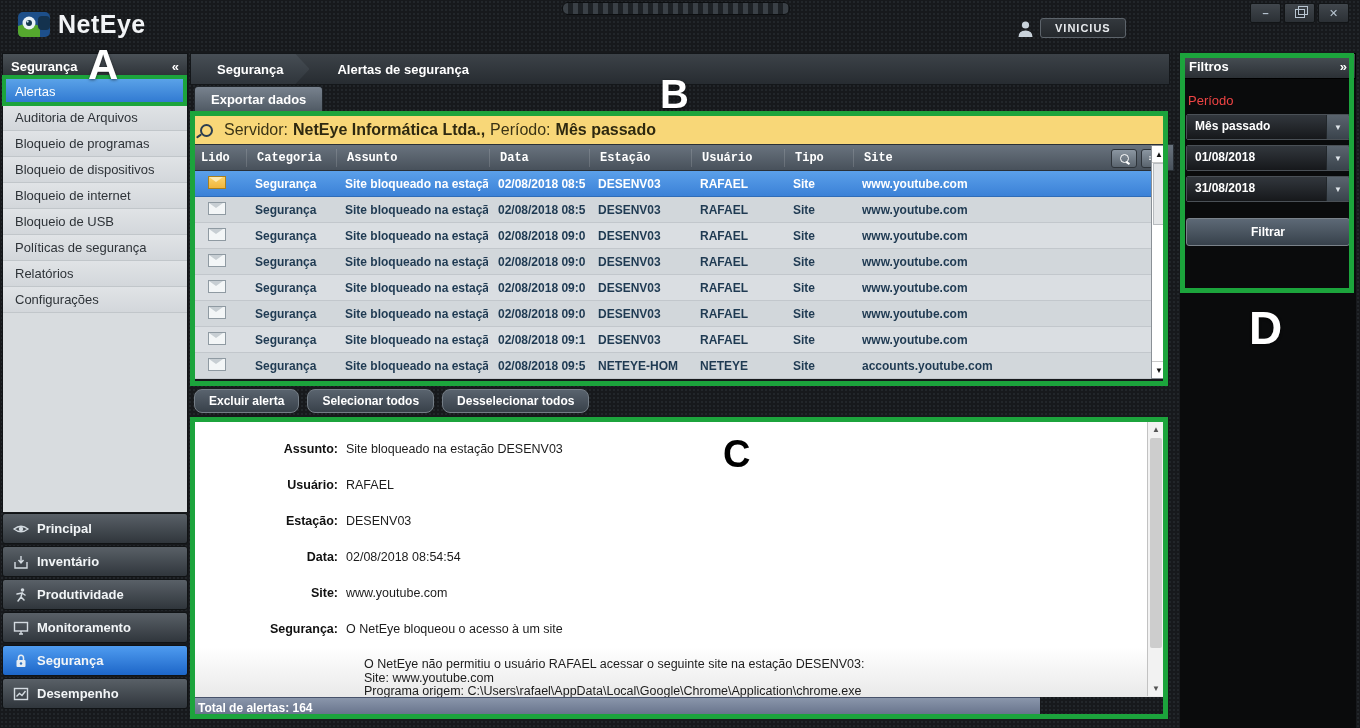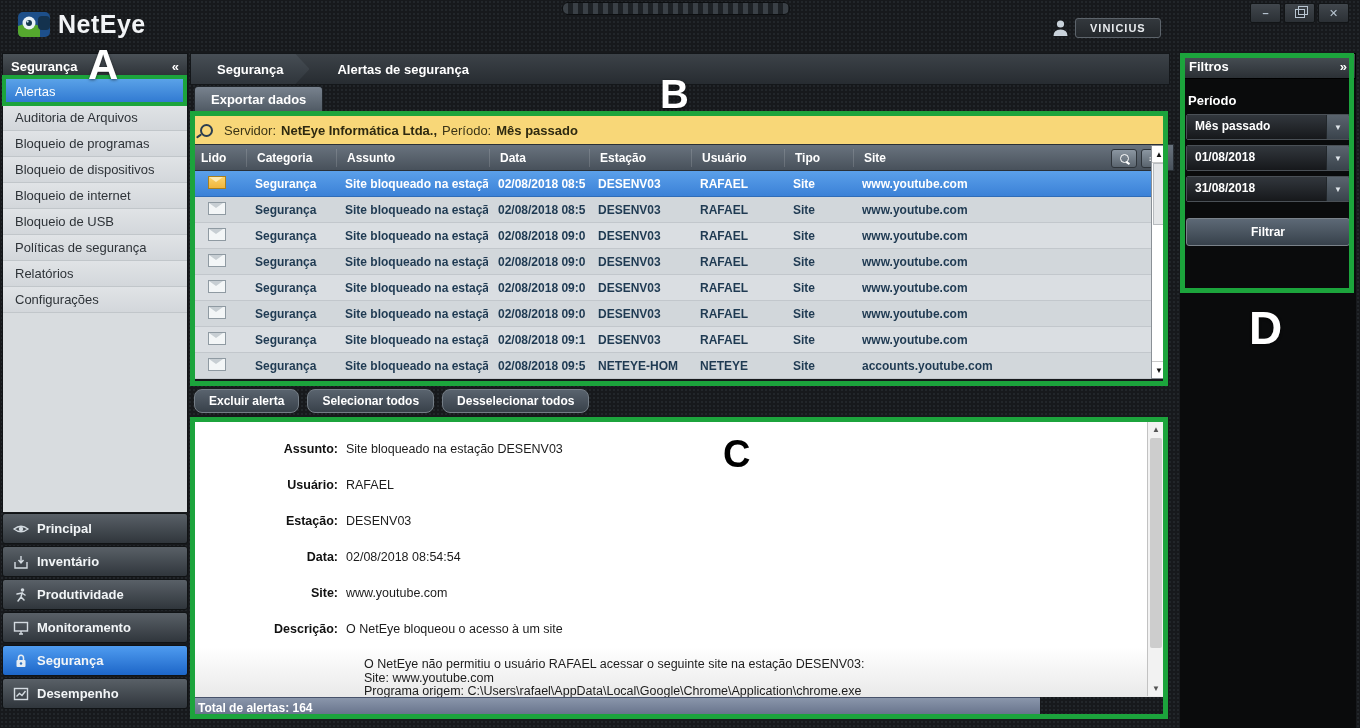--- a/index.html
+++ b/index.html
@@ -11,21 +11,21 @@
     background-size:4px 4px;
   }
   .abs{position:absolute;}
 
   
   .logo{left:18px;top:10px;display:flex;align-items:center;gap:8px;}
   .logo-text{color:#f2f4f6;font-size:25px;font-weight:bold;letter-spacing:.5px;}
   .grip{left:562px;top:2px;width:226px;height:11px;border-radius:6px;
     background:repeating-linear-gradient(90deg,#3a4046 0 5px,#1d2125 5px 10px);
     border:1px solid #0d0f11;}
-  .user-area{left:1052px;top:18px;display:flex;align-items:center;gap:6px;}
+  .user-area{left:1017px;top:18px;display:flex;align-items:flex-end;gap:6px;}
   .user-btn{background:linear-gradient(#33383d,#24282c);border:1px solid #5d646b;border-radius:3px;
     color:#e8ebee;font-size:11px;font-weight:bold;letter-spacing:1px;padding:3px 14px;}
   .win-controls{left:1250px;top:3px;display:flex;gap:3px;}
   .win-btn{width:29px;height:18px;background:linear-gradient(#41474d,#2b3035);border:1px solid #121517;
     border-radius:2px;color:#b9c6d2;font-size:11px;font-weight:bold;display:flex;align-items:center;justify-content:center;line-height:1;}
   .restore-glyph{width:8px;height:7px;border:1.5px solid #b9c6d2;position:relative;background:#2b3035;}
   .restore-glyph::before{content:'';position:absolute;left:2.5px;top:-4px;width:8px;height:7px;border:1.5px solid #b9c6d2;}
 
   
   .sidebar{left:2px;top:53px;width:186px;height:669px;}
@@ -51,29 +51,29 @@
   .crumb1{height:100%;display:flex;align-items:center;padding:0 26px 0 26px;
     background:linear-gradient(#474e55,#2f353b);
     clip-path:polygon(0 0,calc(100% - 14px) 0,100% 50%,calc(100% - 14px) 100%,0 100%);}
   .crumb2{padding-left:28px;}
   .export-tab{left:194px;top:86px;height:26px;padding:0 16px;line-height:26px;
     background:linear-gradient(#78828e,#4d5761);border:1px solid #20252a;border-bottom:none;
     border-radius:4px 4px 0 0;color:#fff;font-size:13px;font-weight:bold;}
 
   .info-bar{left:190px;top:115px;width:978px;height:29px;background:#f8d778;
     border-top:1px solid #cfae4c;box-sizing:border-box;display:flex;align-items:center;gap:5px;
-    padding-left:10px;font-size:13px;color:#3b3416;}
+    padding-left:10px;font-size:16px;color:#3b3416;}
   .info-bar b{color:#2e2910;}
   .mag{width:9px;height:9px;border:2px solid #2b3e50;border-radius:50%;position:relative;margin-right:6px;}
   .mag::after{content:'';position:absolute;width:6px;height:2px;background:#2b3e50;
     transform:rotate(-35deg);left:-6px;top:9px;border-radius:1px;}
 
   .thead{left:190px;top:144px;width:984px;height:27px;display:flex;
     background:linear-gradient(#69737e,#48515b);border:1px solid #2a3036;box-sizing:border-box;
-    color:#fff;font-size:12px;font-weight:bold;align-items:center;position:absolute;}
+    color:#fff;font-size:12px;font-weight:bold;align-items:center;position:absolute;font-family:Liberation Mono, monospace;}
   .th{padding-left:10px;box-sizing:border-box;border-left:1px solid rgba(255,255,255,.14);height:18px;line-height:18px;}
   .th:first-child{border-left:none;}
   .c-lido{width:55px;} .c-cat{width:90px;} .c-ass{width:153px;} .c-data{width:100px;}
   .c-est{width:102px;} .c-usu{width:93px;} .c-tipo{width:69px;} .c-site{flex:1;}
   .th-tools{position:absolute;right:6px;top:4px;display:flex;gap:4px;}
   .th-tool{width:24px;height:17px;background:linear-gradient(#8b96a1,#5a646e);border:1px solid #2e343a;
     border-radius:3px;display:flex;align-items:center;justify-content:center;color:#fff;font-size:9px;}
   .mag-w{width:7px;height:7px;border:1.5px solid #fff;border-radius:50%;position:relative;}
   .mag-w::after{content:'';position:absolute;width:4px;height:1.5px;background:#fff;transform:rotate(35deg);left:5px;top:7px;}
 
@@ -117,21 +117,21 @@
 
   .total-bar{left:190px;top:697px;width:850px;height:21px;position:absolute;box-sizing:border-box;
     background:linear-gradient(#8a96ab,#606c85);border-top:1px solid #47526a;
     color:#fff;font-size:12px;font-weight:bold;line-height:20px;padding-left:8px;}
 
   
   .filters{left:1180px;top:53px;width:176px;height:675px;background:#0a0b0c;position:absolute;}
   .f-header{height:24px;background:linear-gradient(#4a5157,#2b3035);border:1px solid #000;
     display:flex;align-items:center;justify-content:space-between;padding:0 8px;
     color:#fff;font-size:13px;font-weight:bold;}
-  .f-period{color:#ffffff;font-size:13px;font-weight:bold;margin:14px 0 6px 8px;}
+  .f-period{color:#ef4444;font-size:13px;font-weight:normal;margin:14px 0 6px 8px;}
   .dropdown{margin:0 6px 5px 6px;height:24px;display:flex;border:1px solid #4a5056;border-radius:2px;overflow:hidden;}
   .dd-value{flex:1;background:linear-gradient(#32373d,#16181b);color:#fff;font-size:12px;font-weight:bold;
     line-height:22px;padding-left:8px;}
   .dd-arrow{width:22px;background:linear-gradient(#5a646e,#3a434c);border-left:1px solid #22272b;
     display:flex;align-items:center;justify-content:center;color:#dfe5ea;font-size:8px;}
   .f-apply{margin:16px 6px 0 6px;height:26px;background:linear-gradient(#5d6976,#37414b);
     border:1px solid #7a828a;border-radius:3px;color:#fff;font-size:12px;font-weight:bold;
     display:flex;align-items:center;justify-content:center;}
 
   
@@ -434,21 +434,21 @@
         <span class="f-label">Data:</span>
         <span class="f-value">02/08/2018 08:54:54</span>
       </div>
 
       <div class="f-row">
         <span class="f-label">Site:</span>
         <span class="f-value">www.youtube.com</span>
       </div>
 
       <div class="f-row">
-        <span class="f-label">Descrição:</span>
+        <span class="f-label">Segurança:</span>
         <span class="f-value">O NetEye bloqueou o acesso à um site</span>
       </div>
     </div>
   <div class="desc-extra">O NetEye não permitiu o usuário RAFAEL acessar o seguinte site na estação DESENV03:
 Site: www.youtube.com
 Programa origem: C:\Users\rafael\AppData\Local\Google\Chrome\Application\chrome.exe</div>
 </div>
 <div class="v-scroll2">
   <div class="arr">▲</div>
   <div class="thumb"></div>

